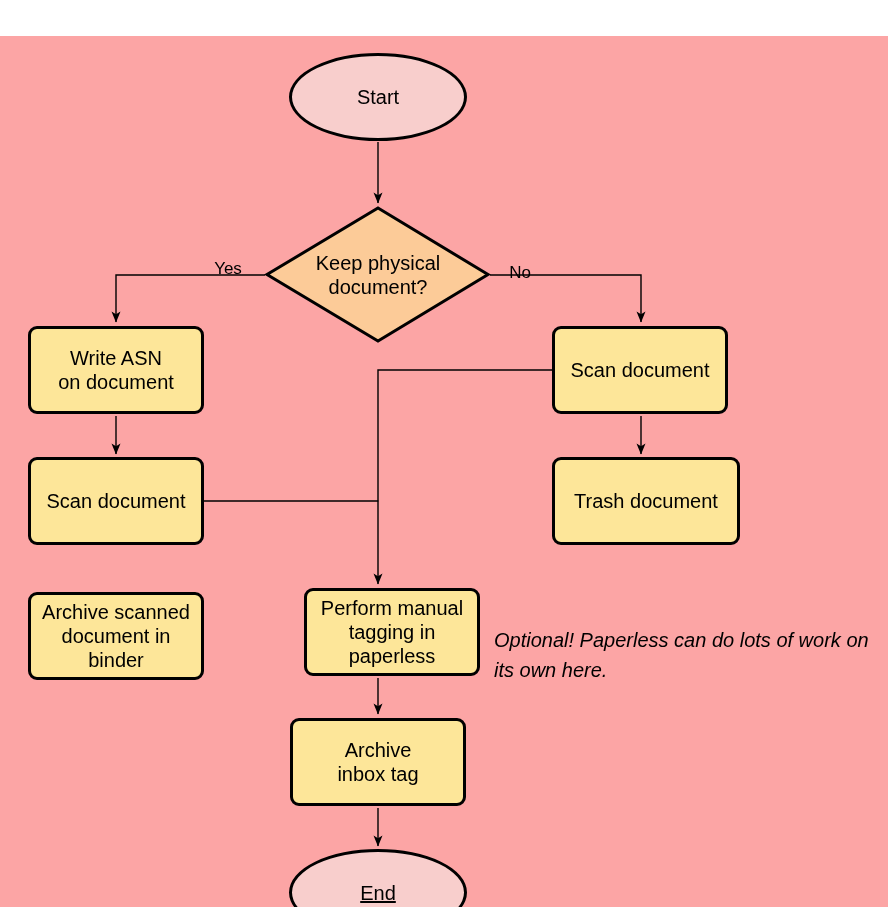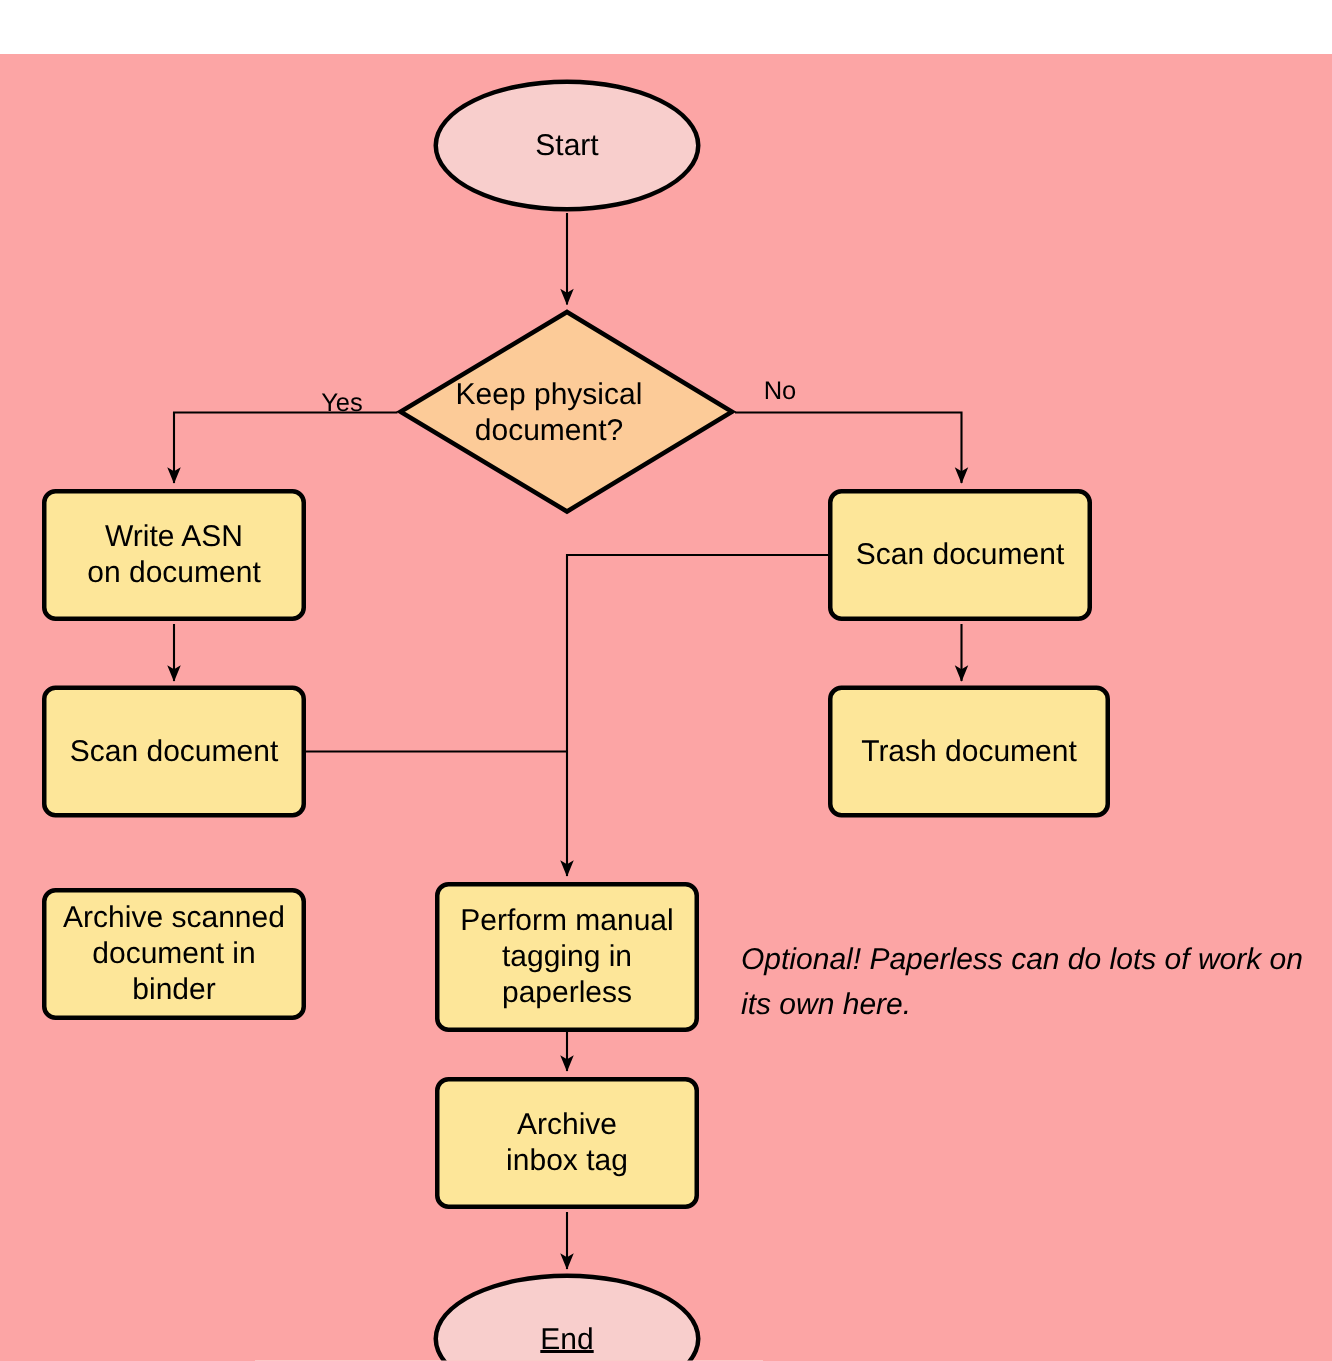--- a/index.html
+++ b/index.html
@@ -77,27 +77,27 @@
     <path class="edge" d="M378,642 L378,678" marker-end="url(#arrow)"></path>
     <path class="edge" d="M378,772 L378,810" marker-end="url(#arrow)"></path>
 
     <polygon class="shape-stroke" points="378,172 488,238.5 378,305 267,238.5" style="fill: var(--decision-fill);"></polygon>
   </svg>
 
   <div class="node ellipse" style="left:289px; top:17px; width:178px; height:88px;">
     <span>Start</span>
   </div>
 
-  <div class="diamond-label" style="left:278px; top:196px; width:176px; height:85px;">
+  <div class="diamond-label" style="left:290px; top:196px; width:176px; height:85px;">
     <span>Keep physical
 document?</span>
   </div>
 
   <div class="edge-label" style="left:206px; top:224px; width:44px;">Yes</div>
-  <div class="edge-label" style="left:498px; top:216px; width:44px;">No</div>
+  <div class="edge-label" style="left:498px; top:228px; width:44px;">No</div>
 
   <div class="node rect" style="left:28px; top:290px; width:176px; height:88px;">
     <span>Write ASN
 on document</span>
   </div>
   <div class="node rect" style="left:28px; top:421px; width:176px; height:88px;">
     <span>Scan document</span>
   </div>
   <div class="node rect" style="left:28px; top:556px; width:176px; height:88px;">
     <span>Archive scanned
@@ -105,21 +105,21 @@
 binder</span>
   </div>
 
   <div class="node rect" style="left:552px; top:290px; width:176px; height:88px;">
     <span>Scan document</span>
   </div>
   <div class="node rect" style="left:552px; top:421px; width:188px; height:88px;">
     <span>Trash document</span>
   </div>
 
-  <div class="node rect" style="left:290px; top:552px; width:176px; height:100px;">
+  <div class="node rect" style="left:304px; top:552px; width:176px; height:88px;">
     <span>Perform manual
 tagging in
 paperless</span>
   </div>
   <div class="node rect" style="left:290px; top:682px; width:176px; height:88px;">
     <span>Archive
 inbox tag</span>
   </div>
   <div class="node ellipse" style="left:289px; top:813px; width:178px; height:87px;text-decoration:underline;">
     <span>End</span>

